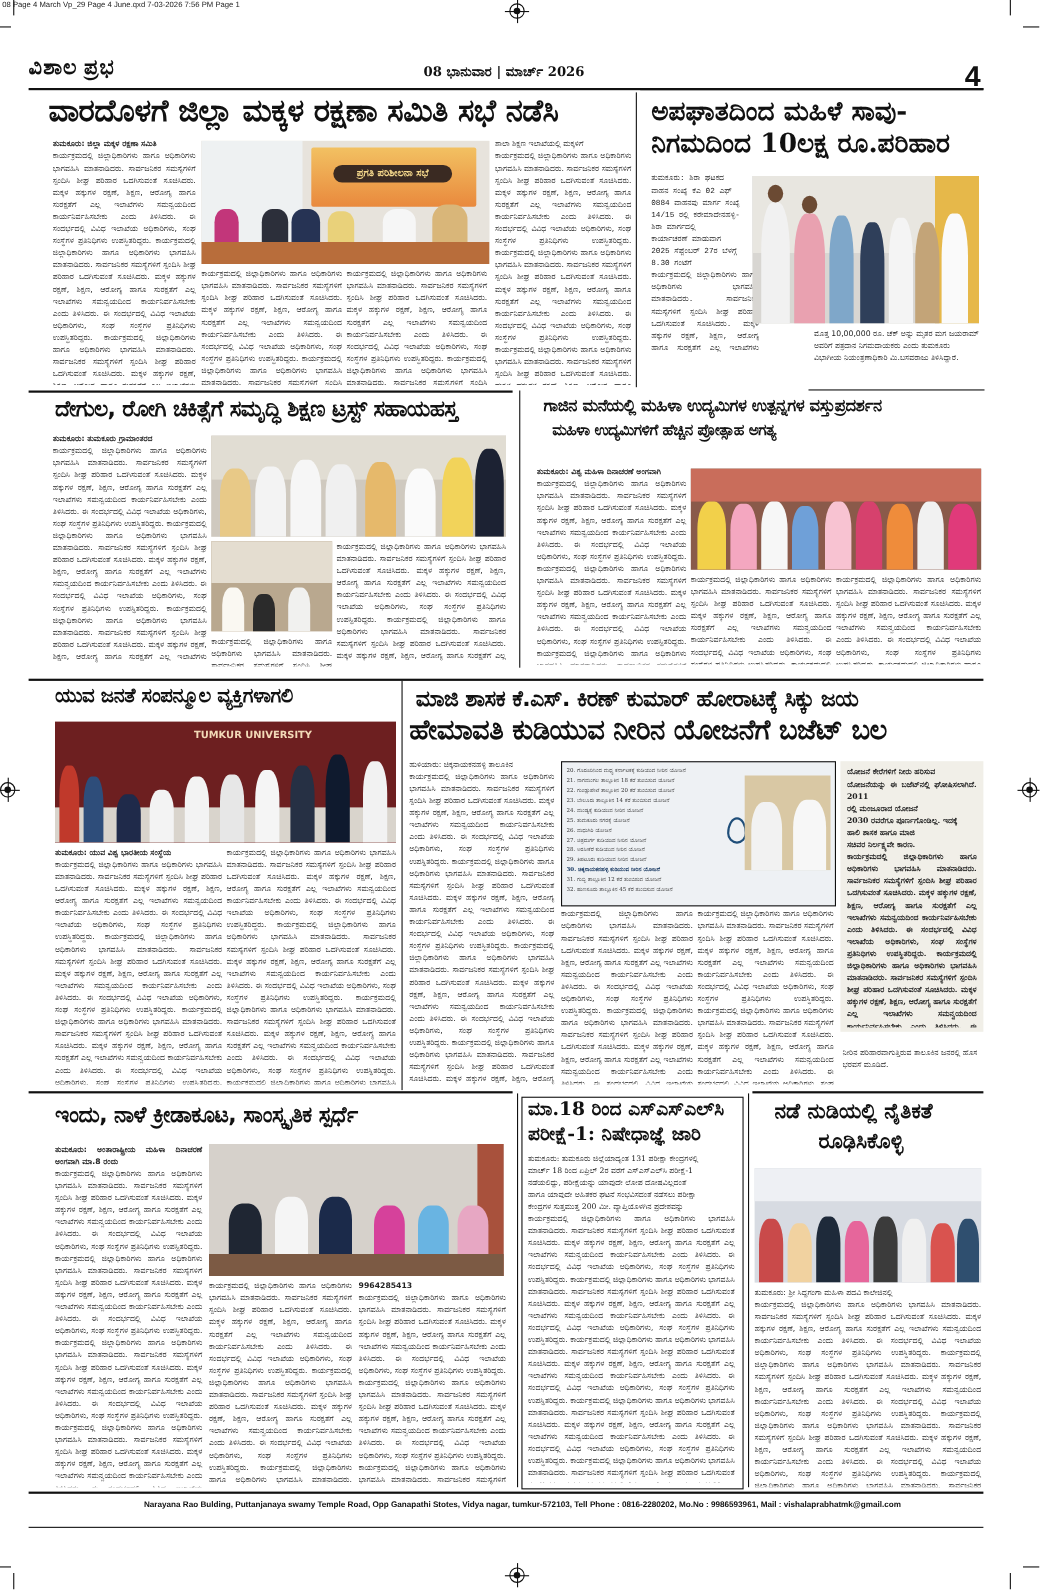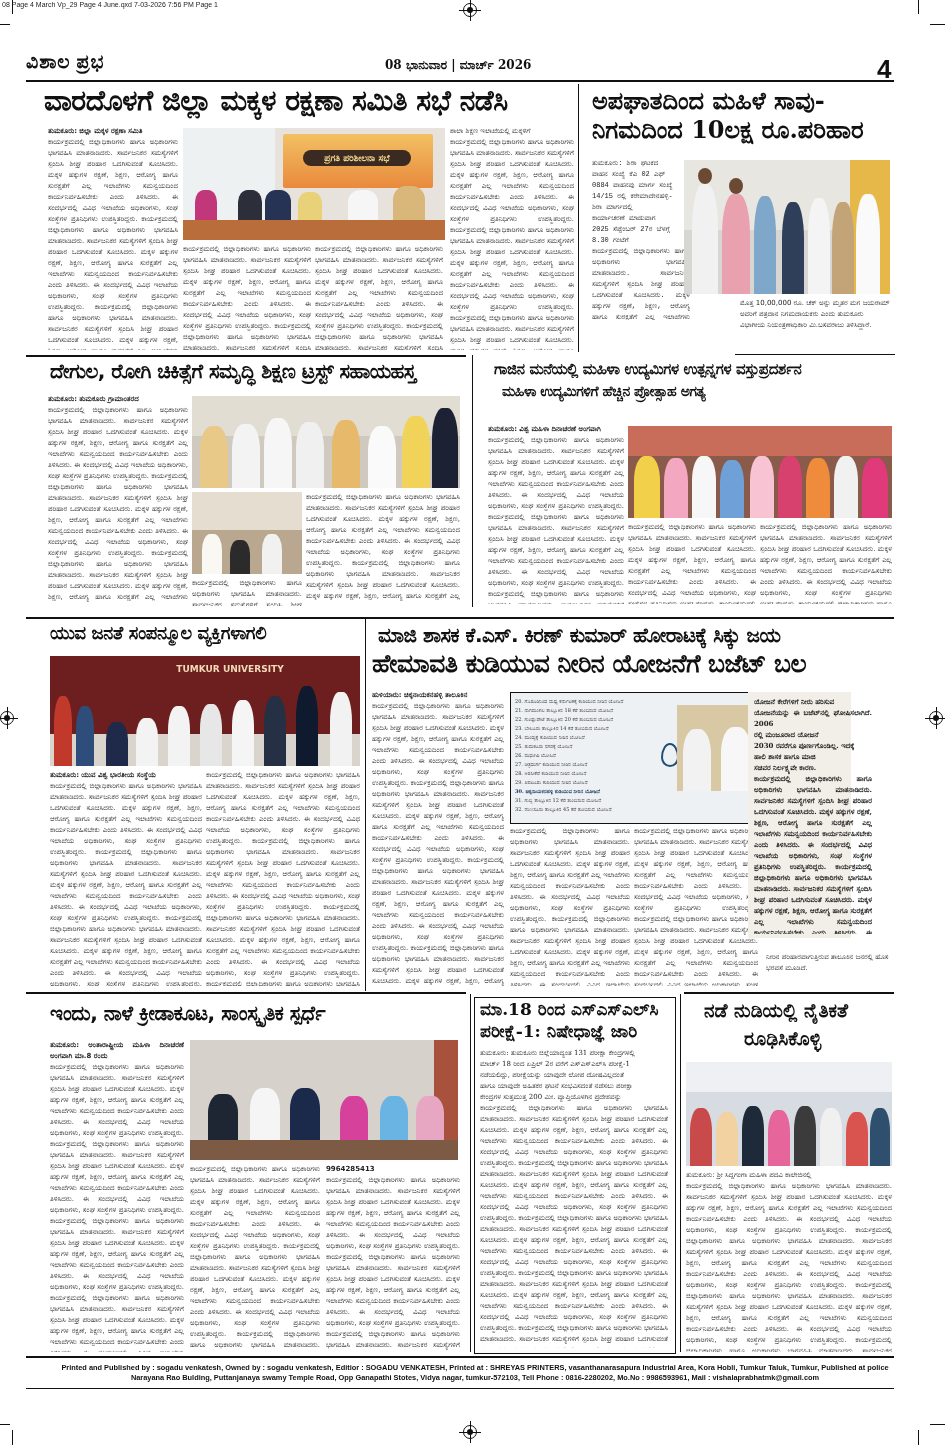--- a/index.html
+++ b/index.html
@@ -195,21 +195,21 @@
   <span class="t" style="font-weight:bold">ತುಮಕೂರು: ಯುವ ವಿಶ್ವ ಭಾರತೀಯ ಸಂಸ್ಥೆಯ</span>
   <span class="t filler">ಕಾರ್ಯಕ್ರಮದಲ್ಲಿ ಜಿಲ್ಲಾಧಿಕಾರಿಗಳು ಹಾಗೂ ಅಧಿಕಾರಿಗಳು ಭಾಗವಹಿಸಿ ಮಾತನಾಡಿದರು. ಸಾರ್ವಜನಿಕರ ಸಮಸ್ಯೆಗಳಿಗೆ ಸ್ಪಂದಿಸಿ ಶೀಘ್ರ ಪರಿಹಾರ ಒದಗಿಸುವಂತೆ ಸೂಚಿಸಿದರು. ಮಕ್ಕಳ ಹಕ್ಕುಗಳ ರಕ್ಷಣೆ, ಶಿಕ್ಷಣ, ಆರೋಗ್ಯ ಹಾಗೂ ಸುರಕ್ಷತೆಗೆ ಎಲ್ಲ ಇಲಾಖೆಗಳು ಸಮನ್ವಯದಿಂದ ಕಾರ್ಯನಿರ್ವಹಿಸಬೇಕು ಎಂದು ತಿಳಿಸಿದರು. ಈ ಸಂದರ್ಭದಲ್ಲಿ ವಿವಿಧ ಇಲಾಖೆಯ ಅಧಿಕಾರಿಗಳು, ಸಂಘ ಸಂಸ್ಥೆಗಳ ಪ್ರತಿನಿಧಿಗಳು ಉಪಸ್ಥಿತರಿದ್ದರು. ಕಾರ್ಯಕ್ರಮದಲ್ಲಿ ಜಿಲ್ಲಾಧಿಕಾರಿಗಳು ಹಾಗೂ ಅಧಿಕಾರಿಗಳು ಭಾಗವಹಿಸಿ ಮಾತನಾಡಿದರು. ಸಾರ್ವಜನಿಕರ ಸಮಸ್ಯೆಗಳಿಗೆ ಸ್ಪಂದಿಸಿ ಶೀಘ್ರ ಪರಿಹಾರ ಒದಗಿಸುವಂತೆ ಸೂಚಿಸಿದರು. ಮಕ್ಕಳ ಹಕ್ಕುಗಳ ರಕ್ಷಣೆ, ಶಿಕ್ಷಣ, ಆರೋಗ್ಯ ಹಾಗೂ ಸುರಕ್ಷತೆಗೆ ಎಲ್ಲ ಇಲಾಖೆಗಳು ಸಮನ್ವಯದಿಂದ ಕಾರ್ಯನಿರ್ವಹಿಸಬೇಕು ಎಂದು ತಿಳಿಸಿದರು. ಈ ಸಂದರ್ಭದಲ್ಲಿ ವಿವಿಧ ಇಲಾಖೆಯ ಅಧಿಕಾರಿಗಳು, ಸಂಘ ಸಂಸ್ಥೆಗಳ ಪ್ರತಿನಿಧಿಗಳು ಉಪಸ್ಥಿತರಿದ್ದರು. ಕಾರ್ಯಕ್ರಮದಲ್ಲಿ ಜಿಲ್ಲಾಧಿಕಾರಿಗಳು ಹಾಗೂ ಅಧಿಕಾರಿಗಳು ಭಾಗವಹಿಸಿ ಮಾತನಾಡಿದರು. ಸಾರ್ವಜನಿಕರ ಸಮಸ್ಯೆಗಳಿಗೆ ಸ್ಪಂದಿಸಿ ಶೀಘ್ರ ಪರಿಹಾರ ಒದಗಿಸುವಂತೆ ಸೂಚಿಸಿದರು. ಮಕ್ಕಳ ಹಕ್ಕುಗಳ ರಕ್ಷಣೆ, ಶಿಕ್ಷಣ, ಆರೋಗ್ಯ ಹಾಗೂ ಸುರಕ್ಷತೆಗೆ ಎಲ್ಲ ಇಲಾಖೆಗಳು ಸಮನ್ವಯದಿಂದ ಕಾರ್ಯನಿರ್ವಹಿಸಬೇಕು ಎಂದು ತಿಳಿಸಿದರು. ಈ ಸಂದರ್ಭದಲ್ಲಿ ವಿವಿಧ ಇಲಾಖೆಯ ಅಧಿಕಾರಿಗಳು, ಸಂಘ ಸಂಸ್ಥೆಗಳ ಪ್ರತಿನಿಧಿಗಳು ಉಪಸ್ಥಿತರಿದ್ದರು. ಕಾರ್ಯಕ್ರಮದಲ್ಲಿ ಜಿಲ್ಲಾಧಿಕಾರಿಗಳು ಹಾಗೂ ಅಧಿಕಾರಿಗಳು ಭಾಗವಹಿಸಿ ಮಾತನಾಡಿದರು. ಸಾರ್ವಜನಿಕರ ಸಮಸ್ಯೆಗಳಿಗೆ ಸ್ಪಂದಿಸಿ ಶೀಘ್ರ ಪರಿಹಾರ ಒದಗಿಸುವಂತೆ ಸೂಚಿಸಿದರು. ಮಕ್ಕಳ ಹಕ್ಕುಗಳ ರಕ್ಷಣೆ, ಶಿಕ್ಷಣ, ಆರೋಗ್ಯ ಹಾಗೂ ಸುರಕ್ಷತೆಗೆ ಎಲ್ಲ ಇಲಾಖೆಗಳು ಸಮನ್ವಯದಿಂದ ಕಾರ್ಯನಿರ್ವಹಿಸಬೇಕು ಎಂದು ತಿಳಿಸಿದರು. ಈ ಸಂದರ್ಭದಲ್ಲಿ ವಿವಿಧ ಇಲಾಖೆಯ ಅಧಿಕಾರಿಗಳು, ಸಂಘ ಸಂಸ್ಥೆಗಳ ಪ್ರತಿನಿಧಿಗಳು ಉಪಸ್ಥಿತರಿದ್ದರು. ಕಾರ್ಯಕ್ರಮದಲ್ಲಿ ಜಿಲ್ಲಾಧಿಕಾರಿಗಳು ಹಾಗೂ ಅಧಿಕಾರಿಗಳು ಭಾಗವಹಿಸಿ ಮಾತನಾಡಿದರು. ಸಾರ್ವಜನಿಕರ ಸಮಸ್ಯೆಗಳಿಗೆ ಸ್ಪಂದಿಸಿ ಶೀಘ್ರ ಪರಿಹಾರ ಒದಗಿಸುವಂತೆ ಸೂಚಿಸಿದರು. ಮಕ್ಕಳ ಹಕ್ಕುಗಳ ರಕ್ಷಣೆ, ಶಿಕ್ಷಣ, ಆರೋಗ್ಯ ಹಾಗೂ ಸುರಕ್ಷತೆಗೆ ಎಲ್ಲ ಇಲಾಖೆಗಳು ಸಮನ್ವಯದಿಂದ ಕಾರ್ಯನಿರ್ವಹಿಸಬೇಕು ಎಂದು ತಿಳಿಸಿದರು. ಈ ಸಂದರ್ಭದಲ್ಲಿ ವಿವಿಧ ಇಲಾಖೆಯ ಅಧಿಕಾರಿಗಳು, ಸಂಘ ಸಂಸ್ಥೆಗಳ ಪ್ರತಿನಿಧಿಗಳು ಉಪಸ್ಥಿತರಿದ್ದರು. ಕಾರ್ಯಕ್ರಮದಲ್ಲಿ ಜಿಲ್ಲಾಧಿಕಾರಿಗಳು ಹಾಗೂ ಅಧಿಕಾರಿಗಳು ಭಾಗವಹಿಸಿ ಮಾತನಾಡಿದರು. ಸಾರ್ವಜನಿಕರ ಸಮಸ್ಯೆಗಳಿಗೆ ಸ್ಪಂದಿಸಿ ಶೀಘ್ರ ಪರಿಹಾರ ಒದಗಿಸುವಂತೆ ಸೂಚಿಸಿದರು. ಮಕ್ಕಳ ಹಕ್ಕುಗಳ ರಕ್ಷಣೆ, ಶಿಕ್ಷಣ, ಆರೋಗ್ಯ ಹಾಗೂ ಸುರಕ್ಷತೆಗೆ ಎಲ್ಲ ಇಲಾಖೆಗಳು ಸಮನ್ವಯದಿಂದ ಕಾರ್ಯನಿರ್ವಹಿಸಬೇಕು ಎಂದು ತಿಳಿಸಿದರು. ಈ ಸಂದರ್ಭದಲ್ಲಿ ವಿವಿಧ ಇಲಾಖೆಯ ಅಧಿಕಾರಿಗಳು, ಸಂಘ ಸಂಸ್ಥೆಗಳ ಪ್ರತಿನಿಧಿಗಳು ಉಪಸ್ಥಿತರಿದ್ದರು. </span>
 </div>
 <div class="abs col" style="left:206px;top:770px;width:154px;height:216px">
     <span class="t filler">ಕಾರ್ಯಕ್ರಮದಲ್ಲಿ ಜಿಲ್ಲಾಧಿಕಾರಿಗಳು ಹಾಗೂ ಅಧಿಕಾರಿಗಳು ಭಾಗವಹಿಸಿ ಮಾತನಾಡಿದರು. ಸಾರ್ವಜನಿಕರ ಸಮಸ್ಯೆಗಳಿಗೆ ಸ್ಪಂದಿಸಿ ಶೀಘ್ರ ಪರಿಹಾರ ಒದಗಿಸುವಂತೆ ಸೂಚಿಸಿದರು. ಮಕ್ಕಳ ಹಕ್ಕುಗಳ ರಕ್ಷಣೆ, ಶಿಕ್ಷಣ, ಆರೋಗ್ಯ ಹಾಗೂ ಸುರಕ್ಷತೆಗೆ ಎಲ್ಲ ಇಲಾಖೆಗಳು ಸಮನ್ವಯದಿಂದ ಕಾರ್ಯನಿರ್ವಹಿಸಬೇಕು ಎಂದು ತಿಳಿಸಿದರು. ಈ ಸಂದರ್ಭದಲ್ಲಿ ವಿವಿಧ ಇಲಾಖೆಯ ಅಧಿಕಾರಿಗಳು, ಸಂಘ ಸಂಸ್ಥೆಗಳ ಪ್ರತಿನಿಧಿಗಳು ಉಪಸ್ಥಿತರಿದ್ದರು. ಕಾರ್ಯಕ್ರಮದಲ್ಲಿ ಜಿಲ್ಲಾಧಿಕಾರಿಗಳು ಹಾಗೂ ಅಧಿಕಾರಿಗಳು ಭಾಗವಹಿಸಿ ಮಾತನಾಡಿದರು. ಸಾರ್ವಜನಿಕರ ಸಮಸ್ಯೆಗಳಿಗೆ ಸ್ಪಂದಿಸಿ ಶೀಘ್ರ ಪರಿಹಾರ ಒದಗಿಸುವಂತೆ ಸೂಚಿಸಿದರು. ಮಕ್ಕಳ ಹಕ್ಕುಗಳ ರಕ್ಷಣೆ, ಶಿಕ್ಷಣ, ಆರೋಗ್ಯ ಹಾಗೂ ಸುರಕ್ಷತೆಗೆ ಎಲ್ಲ ಇಲಾಖೆಗಳು ಸಮನ್ವಯದಿಂದ ಕಾರ್ಯನಿರ್ವಹಿಸಬೇಕು ಎಂದು ತಿಳಿಸಿದರು. ಈ ಸಂದರ್ಭದಲ್ಲಿ ವಿವಿಧ ಇಲಾಖೆಯ ಅಧಿಕಾರಿಗಳು, ಸಂಘ ಸಂಸ್ಥೆಗಳ ಪ್ರತಿನಿಧಿಗಳು ಉಪಸ್ಥಿತರಿದ್ದರು. ಕಾರ್ಯಕ್ರಮದಲ್ಲಿ ಜಿಲ್ಲಾಧಿಕಾರಿಗಳು ಹಾಗೂ ಅಧಿಕಾರಿಗಳು ಭಾಗವಹಿಸಿ ಮಾತನಾಡಿದರು. ಸಾರ್ವಜನಿಕರ ಸಮಸ್ಯೆಗಳಿಗೆ ಸ್ಪಂದಿಸಿ ಶೀಘ್ರ ಪರಿಹಾರ ಒದಗಿಸುವಂತೆ ಸೂಚಿಸಿದರು. ಮಕ್ಕಳ ಹಕ್ಕುಗಳ ರಕ್ಷಣೆ, ಶಿಕ್ಷಣ, ಆರೋಗ್ಯ ಹಾಗೂ ಸುರಕ್ಷತೆಗೆ ಎಲ್ಲ ಇಲಾಖೆಗಳು ಸಮನ್ವಯದಿಂದ ಕಾರ್ಯನಿರ್ವಹಿಸಬೇಕು ಎಂದು ತಿಳಿಸಿದರು. ಈ ಸಂದರ್ಭದಲ್ಲಿ ವಿವಿಧ ಇಲಾಖೆಯ ಅಧಿಕಾರಿಗಳು, ಸಂಘ ಸಂಸ್ಥೆಗಳ ಪ್ರತಿನಿಧಿಗಳು ಉಪಸ್ಥಿತರಿದ್ದರು. ಕಾರ್ಯಕ್ರಮದಲ್ಲಿ ಜಿಲ್ಲಾಧಿಕಾರಿಗಳು ಹಾಗೂ ಅಧಿಕಾರಿಗಳು ಭಾಗವಹಿಸಿ ಮಾತನಾಡಿದರು. ಸಾರ್ವಜನಿಕರ ಸಮಸ್ಯೆಗಳಿಗೆ ಸ್ಪಂದಿಸಿ ಶೀಘ್ರ ಪರಿಹಾರ ಒದಗಿಸುವಂತೆ ಸೂಚಿಸಿದರು. ಮಕ್ಕಳ ಹಕ್ಕುಗಳ ರಕ್ಷಣೆ, ಶಿಕ್ಷಣ, ಆರೋಗ್ಯ ಹಾಗೂ ಸುರಕ್ಷತೆಗೆ ಎಲ್ಲ ಇಲಾಖೆಗಳು ಸಮನ್ವಯದಿಂದ ಕಾರ್ಯನಿರ್ವಹಿಸಬೇಕು ಎಂದು ತಿಳಿಸಿದರು. ಈ ಸಂದರ್ಭದಲ್ಲಿ ವಿವಿಧ ಇಲಾಖೆಯ ಅಧಿಕಾರಿಗಳು, ಸಂಘ ಸಂಸ್ಥೆಗಳ ಪ್ರತಿನಿಧಿಗಳು ಉಪಸ್ಥಿತರಿದ್ದರು. ಕಾರ್ಯಕ್ರಮದಲ್ಲಿ ಜಿಲ್ಲಾಧಿಕಾರಿಗಳು ಹಾಗೂ ಅಧಿಕಾರಿಗಳು ಭಾಗವಹಿಸಿ ಮಾತನಾಡಿದರು. ಸಾರ್ವಜನಿಕರ ಸಮಸ್ಯೆಗಳಿಗೆ ಸ್ಪಂದಿಸಿ ಶೀಘ್ರ ಪರಿಹಾರ ಒದಗಿಸುವಂತೆ ಸೂಚಿಸಿದರು. ಮಕ್ಕಳ ಹಕ್ಕುಗಳ ರಕ್ಷಣೆ, ಶಿಕ್ಷಣ, ಆರೋಗ್ಯ ಹಾಗೂ ಸುರಕ್ಷತೆಗೆ ಎಲ್ಲ ಇಲಾಖೆಗಳು ಸಮನ್ವಯದಿಂದ ಕಾರ್ಯನಿರ್ವಹಿಸಬೇಕು ಎಂದು ತಿಳಿಸಿದರು. ಈ ಸಂದರ್ಭದಲ್ಲಿ ವಿವಿಧ ಇಲಾಖೆಯ ಅಧಿಕಾರಿಗಳು, ಸಂಘ ಸಂಸ್ಥೆಗಳ ಪ್ರತಿನಿಧಿಗಳು ಉಪಸ್ಥಿತರಿದ್ದರು. ಕಾರ್ಯಕ್ರಮದಲ್ಲಿ ಜಿಲ್ಲಾಧಿಕಾರಿಗಳು ಹಾಗೂ ಅಧಿಕಾರಿಗಳು ಭಾಗವಹಿಸಿ ಮಾತನಾಡಿದರು. ಸಾರ್ವಜನಿಕರ ಸಮಸ್ಯೆಗಳಿಗೆ ಸ್ಪಂದಿಸಿ ಶೀಘ್ರ ಪರಿಹಾರ ಒದಗಿಸುವಂತೆ ಸೂಚಿಸಿದರು. ಮಕ್ಕಳ ಹಕ್ಕುಗಳ ರಕ್ಷಣೆ, ಶಿಕ್ಷಣ, ಆರೋಗ್ಯ ಹಾಗೂ ಸುರಕ್ಷತೆಗೆ ಎಲ್ಲ ಇಲಾಖೆಗಳು ಸಮನ್ವಯದಿಂದ ಕಾರ್ಯನಿರ್ವಹಿಸಬೇಕು ಎಂದು ತಿಳಿಸಿದರು. ಈ ಸಂದರ್ಭದಲ್ಲಿ ವಿವಿಧ ಇಲಾಖೆಯ ಅಧಿಕಾರಿಗಳು, ಸಂಘ ಸಂಸ್ಥೆಗಳ ಪ್ರತಿನಿಧಿಗಳು ಉಪಸ್ಥಿತರಿದ್ದರು. </span>
   </div>
 
 <div class="abs headline" style="left:378px;top:624px;font-size:20px;letter-spacing:-0.5px">ಮಾಜಿ ಶಾಸಕ ಕೆ.ಎಸ್. ಕಿರಣ್ ಕುಮಾರ್ ಹೋರಾಟಕ್ಕೆ ಸಿಕ್ಕು ಜಯ</div>
 <div class="abs headline" style="left:372px;top:650px;font-size:25px;letter-spacing:-0.5px">ಹೇಮಾವತಿ ಕುಡಿಯುವ ನೀರಿನ ಯೋಜನೆಗೆ ಬಜೆಟ್ ಬಲ</div>
 <div class="abs col" style="left:372px;top:690px;width:132px;height:296px">
-  <span class="t" style="font-weight:bold">ಹುಳಿಯಾರು: ಚಿಕ್ಕನಾಯಕನಹಳ್ಳಿ ತಾಲೂಕಿನ</span>
+  <span class="t" style="font-weight:normal">ಹುಳಿಯಾರು: ಚಿಕ್ಕನಾಯಕನಹಳ್ಳಿ ತಾಲೂಕಿನ</span>
   <span class="t filler">ಕಾರ್ಯಕ್ರಮದಲ್ಲಿ ಜಿಲ್ಲಾಧಿಕಾರಿಗಳು ಹಾಗೂ ಅಧಿಕಾರಿಗಳು ಭಾಗವಹಿಸಿ ಮಾತನಾಡಿದರು. ಸಾರ್ವಜನಿಕರ ಸಮಸ್ಯೆಗಳಿಗೆ ಸ್ಪಂದಿಸಿ ಶೀಘ್ರ ಪರಿಹಾರ ಒದಗಿಸುವಂತೆ ಸೂಚಿಸಿದರು. ಮಕ್ಕಳ ಹಕ್ಕುಗಳ ರಕ್ಷಣೆ, ಶಿಕ್ಷಣ, ಆರೋಗ್ಯ ಹಾಗೂ ಸುರಕ್ಷತೆಗೆ ಎಲ್ಲ ಇಲಾಖೆಗಳು ಸಮನ್ವಯದಿಂದ ಕಾರ್ಯನಿರ್ವಹಿಸಬೇಕು ಎಂದು ತಿಳಿಸಿದರು. ಈ ಸಂದರ್ಭದಲ್ಲಿ ವಿವಿಧ ಇಲಾಖೆಯ ಅಧಿಕಾರಿಗಳು, ಸಂಘ ಸಂಸ್ಥೆಗಳ ಪ್ರತಿನಿಧಿಗಳು ಉಪಸ್ಥಿತರಿದ್ದರು. ಕಾರ್ಯಕ್ರಮದಲ್ಲಿ ಜಿಲ್ಲಾಧಿಕಾರಿಗಳು ಹಾಗೂ ಅಧಿಕಾರಿಗಳು ಭಾಗವಹಿಸಿ ಮಾತನಾಡಿದರು. ಸಾರ್ವಜನಿಕರ ಸಮಸ್ಯೆಗಳಿಗೆ ಸ್ಪಂದಿಸಿ ಶೀಘ್ರ ಪರಿಹಾರ ಒದಗಿಸುವಂತೆ ಸೂಚಿಸಿದರು. ಮಕ್ಕಳ ಹಕ್ಕುಗಳ ರಕ್ಷಣೆ, ಶಿಕ್ಷಣ, ಆರೋಗ್ಯ ಹಾಗೂ ಸುರಕ್ಷತೆಗೆ ಎಲ್ಲ ಇಲಾಖೆಗಳು ಸಮನ್ವಯದಿಂದ ಕಾರ್ಯನಿರ್ವಹಿಸಬೇಕು ಎಂದು ತಿಳಿಸಿದರು. ಈ ಸಂದರ್ಭದಲ್ಲಿ ವಿವಿಧ ಇಲಾಖೆಯ ಅಧಿಕಾರಿಗಳು, ಸಂಘ ಸಂಸ್ಥೆಗಳ ಪ್ರತಿನಿಧಿಗಳು ಉಪಸ್ಥಿತರಿದ್ದರು. ಕಾರ್ಯಕ್ರಮದಲ್ಲಿ ಜಿಲ್ಲಾಧಿಕಾರಿಗಳು ಹಾಗೂ ಅಧಿಕಾರಿಗಳು ಭಾಗವಹಿಸಿ ಮಾತನಾಡಿದರು. ಸಾರ್ವಜನಿಕರ ಸಮಸ್ಯೆಗಳಿಗೆ ಸ್ಪಂದಿಸಿ ಶೀಘ್ರ ಪರಿಹಾರ ಒದಗಿಸುವಂತೆ ಸೂಚಿಸಿದರು. ಮಕ್ಕಳ ಹಕ್ಕುಗಳ ರಕ್ಷಣೆ, ಶಿಕ್ಷಣ, ಆರೋಗ್ಯ ಹಾಗೂ ಸುರಕ್ಷತೆಗೆ ಎಲ್ಲ ಇಲಾಖೆಗಳು ಸಮನ್ವಯದಿಂದ ಕಾರ್ಯನಿರ್ವಹಿಸಬೇಕು ಎಂದು ತಿಳಿಸಿದರು. ಈ ಸಂದರ್ಭದಲ್ಲಿ ವಿವಿಧ ಇಲಾಖೆಯ ಅಧಿಕಾರಿಗಳು, ಸಂಘ ಸಂಸ್ಥೆಗಳ ಪ್ರತಿನಿಧಿಗಳು ಉಪಸ್ಥಿತರಿದ್ದರು. ಕಾರ್ಯಕ್ರಮದಲ್ಲಿ ಜಿಲ್ಲಾಧಿಕಾರಿಗಳು ಹಾಗೂ ಅಧಿಕಾರಿಗಳು ಭಾಗವಹಿಸಿ ಮಾತನಾಡಿದರು. ಸಾರ್ವಜನಿಕರ ಸಮಸ್ಯೆಗಳಿಗೆ ಸ್ಪಂದಿಸಿ ಶೀಘ್ರ ಪರಿಹಾರ ಒದಗಿಸುವಂತೆ ಸೂಚಿಸಿದರು. ಮಕ್ಕಳ ಹಕ್ಕುಗಳ ರಕ್ಷಣೆ, ಶಿಕ್ಷಣ, ಆರೋಗ್ಯ ಹಾಗೂ ಸುರಕ್ಷತೆಗೆ ಎಲ್ಲ ಇಲಾಖೆಗಳು ಸಮನ್ವಯದಿಂದ ಕಾರ್ಯನಿರ್ವಹಿಸಬೇಕು ಎಂದು ತಿಳಿಸಿದರು. ಈ ಸಂದರ್ಭದಲ್ಲಿ ವಿವಿಧ ಇಲಾಖೆಯ ಅಧಿಕಾರಿಗಳು, ಸಂಘ ಸಂಸ್ಥೆಗಳ ಪ್ರತಿನಿಧಿಗಳು ಉಪಸ್ಥಿತರಿದ್ದರು. ಕಾರ್ಯಕ್ರಮದಲ್ಲಿ ಜಿಲ್ಲಾಧಿಕಾರಿಗಳು ಹಾಗೂ ಅಧಿಕಾರಿಗಳು ಭಾಗವಹಿಸಿ ಮಾತನಾಡಿದರು. ಸಾರ್ವಜನಿಕರ ಸಮಸ್ಯೆಗಳಿಗೆ ಸ್ಪಂದಿಸಿ ಶೀಘ್ರ ಪರಿಹಾರ ಒದಗಿಸುವಂತೆ ಸೂಚಿಸಿದರು. ಮಕ್ಕಳ ಹಕ್ಕುಗಳ ರಕ್ಷಣೆ, ಶಿಕ್ಷಣ, ಆರೋಗ್ಯ ಹಾಗೂ ಸುರಕ್ಷತೆಗೆ ಎಲ್ಲ ಇಲಾಖೆಗಳು ಸಮನ್ವಯದಿಂದ ಕಾರ್ಯನಿರ್ವಹಿಸಬೇಕು ಎಂದು ತಿಳಿಸಿದರು. ಈ ಸಂದರ್ಭದಲ್ಲಿ ವಿವಿಧ ಇಲಾಖೆಯ ಅಧಿಕಾರಿಗಳು, ಸಂಘ ಸಂಸ್ಥೆಗಳ ಪ್ರತಿನಿಧಿಗಳು ಉಪಸ್ಥಿತರಿದ್ದರು. ಕಾರ್ಯಕ್ರಮದಲ್ಲಿ ಜಿಲ್ಲಾಧಿಕಾರಿಗಳು ಹಾಗೂ ಅಧಿಕಾರಿಗಳು ಭಾಗವಹಿಸಿ ಮಾತನಾಡಿದರು. ಸಾರ್ವಜನಿಕರ ಸಮಸ್ಯೆಗಳಿಗೆ ಸ್ಪಂದಿಸಿ ಶೀಘ್ರ ಪರಿಹಾರ ಒದಗಿಸುವಂತೆ ಸೂಚಿಸಿದರು. ಮಕ್ಕಳ ಹಕ್ಕುಗಳ ರಕ್ಷಣೆ, ಶಿಕ್ಷಣ, ಆರೋಗ್ಯ ಹಾಗೂ ಸುರಕ್ಷತೆಗೆ ಎಲ್ಲ ಇಲಾಖೆಗಳು ಸಮನ್ವಯದಿಂದ ಕಾರ್ಯನಿರ್ವಹಿಸಬೇಕು ಎಂದು ತಿಳಿಸಿದರು. ಈ ಸಂದರ್ಭದಲ್ಲಿ ವಿವಿಧ ಇಲಾಖೆಯ ಅಧಿಕಾರಿಗಳು, ಸಂಘ ಸಂಸ್ಥೆಗಳ ಪ್ರತಿನಿಧಿಗಳು ಉಪಸ್ಥಿತರಿದ್ದರು. </span>
 </div>
 <div class="abs box photo" style="left:510px;top:692px;width:248px;height:130px;background:#eef1f4">
   <div id="budget-list" style="position:absolute;left:4px;top:4px;width:150px;font-family:'DejaVu Serif',serif;font-size:5px;line-height:9px;color:#333">
       <div style="white-space: nowrap; overflow: hidden;">20. ಗೊರೂರಿನಿಂದ ಮಧ್ಯ ಕರ್ನಾಟಕಕ್ಕೆ ಕುಡಿಯುವ ನೀರಿನ ಯೋಜನೆ</div>
       <div style="white-space: nowrap; overflow: hidden;">21. ನಾಗಮಂಗಲ ತಾಲ್ಲೂಕಿನ 18 ಕೆರೆ ತುಂಬಿಸುವ ಯೋಜನೆ</div>
       <div style="white-space: nowrap; overflow: hidden;">22. ಗುಂಡ್ಲುಪೇಟೆ ತಾಲ್ಲೂಕಿನ 20 ಕೆರೆ ತುಂಬಿಸುವ ಯೋಜನೆ</div>
       <div style="white-space: nowrap; overflow: hidden;">23. ಬೇಲೂರು ತಾಲ್ಲೂಕಿನ 14 ಕೆರೆ ತುಂಬಿಸುವ ಯೋಜನೆ</div>
       <div style="white-space: nowrap; overflow: hidden;">24. ಮಂಡ್ಯಕ್ಕೆ ಕುಡಿಯುವ ನೀರಿನ ಯೋಜನೆ</div>
       <div style="white-space: nowrap; overflow: hidden;">25. ತುಮಕೂರು ನಗರಕ್ಕೆ ಯೋಜನೆ</div>
@@ -226,24 +226,24 @@
     <div class="person" style="left:6px;width:28px;height:62px;background:#f2f2f2"></div>
     <div class="person" style="left:44px;width:30px;height:64px;background:#f7f7f7"></div>
   </div>
 </div>
 <div class="abs col" style="left:510px;top:826px;width:120px;height:160px">
     <span class="t filler">ಕಾರ್ಯಕ್ರಮದಲ್ಲಿ ಜಿಲ್ಲಾಧಿಕಾರಿಗಳು ಹಾಗೂ ಅಧಿಕಾರಿಗಳು ಭಾಗವಹಿಸಿ ಮಾತನಾಡಿದರು. ಸಾರ್ವಜನಿಕರ ಸಮಸ್ಯೆಗಳಿಗೆ ಸ್ಪಂದಿಸಿ ಶೀಘ್ರ ಪರಿಹಾರ ಒದಗಿಸುವಂತೆ ಸೂಚಿಸಿದರು. ಮಕ್ಕಳ ಹಕ್ಕುಗಳ ರಕ್ಷಣೆ, ಶಿಕ್ಷಣ, ಆರೋಗ್ಯ ಹಾಗೂ ಸುರಕ್ಷತೆಗೆ ಎಲ್ಲ ಇಲಾಖೆಗಳು ಸಮನ್ವಯದಿಂದ ಕಾರ್ಯನಿರ್ವಹಿಸಬೇಕು ಎಂದು ತಿಳಿಸಿದರು. ಈ ಸಂದರ್ಭದಲ್ಲಿ ವಿವಿಧ ಇಲಾಖೆಯ ಅಧಿಕಾರಿಗಳು, ಸಂಘ ಸಂಸ್ಥೆಗಳ ಪ್ರತಿನಿಧಿಗಳು ಉಪಸ್ಥಿತರಿದ್ದರು. ಕಾರ್ಯಕ್ರಮದಲ್ಲಿ ಜಿಲ್ಲಾಧಿಕಾರಿಗಳು ಹಾಗೂ ಅಧಿಕಾರಿಗಳು ಭಾಗವಹಿಸಿ ಮಾತನಾಡಿದರು. ಸಾರ್ವಜನಿಕರ ಸಮಸ್ಯೆಗಳಿಗೆ ಸ್ಪಂದಿಸಿ ಶೀಘ್ರ ಪರಿಹಾರ ಒದಗಿಸುವಂತೆ ಸೂಚಿಸಿದರು. ಮಕ್ಕಳ ಹಕ್ಕುಗಳ ರಕ್ಷಣೆ, ಶಿಕ್ಷಣ, ಆರೋಗ್ಯ ಹಾಗೂ ಸುರಕ್ಷತೆಗೆ ಎಲ್ಲ ಇಲಾಖೆಗಳು ಸಮನ್ವಯದಿಂದ ಕಾರ್ಯನಿರ್ವಹಿಸಬೇಕು ಎಂದು ತಿಳಿಸಿದರು. ಈ ಸಂದರ್ಭದಲ್ಲಿ ವಿವಿಧ ಇಲಾಖೆಯ ಅಧಿಕಾರಿಗಳು, ಸಂಘ ಸಂಸ್ಥೆಗಳ ಪ್ರತಿನಿಧಿಗಳು ಉಪಸ್ಥಿತರಿದ್ದರು. ಕಾರ್ಯಕ್ರಮದಲ್ಲಿ ಜಿಲ್ಲಾಧಿಕಾರಿಗಳು ಹಾಗೂ ಅಧಿಕಾರಿಗಳು ಭಾಗವಹಿಸಿ ಮಾತನಾಡಿದರು. ಸಾರ್ವಜನಿಕರ ಸಮಸ್ಯೆಗಳಿಗೆ ಸ್ಪಂದಿಸಿ ಶೀಘ್ರ ಪರಿಹಾರ ಒದಗಿಸುವಂತೆ ಸೂಚಿಸಿದರು. ಮಕ್ಕಳ ಹಕ್ಕುಗಳ ರಕ್ಷಣೆ, ಶಿಕ್ಷಣ, ಆರೋಗ್ಯ ಹಾಗೂ ಸುರಕ್ಷತೆಗೆ ಎಲ್ಲ ಇಲಾಖೆಗಳು ಸಮನ್ವಯದಿಂದ ಕಾರ್ಯನಿರ್ವಹಿಸಬೇಕು ಎಂದು ತಿಳಿಸಿದರು. ಈ ಸಂದರ್ಭದಲ್ಲಿ ವಿವಿಧ ಇಲಾಖೆಯ ಅಧಿಕಾರಿಗಳು, ಸಂಘ ಸಂಸ್ಥೆಗಳ ಪ್ರತಿನಿಧಿಗಳು ಉಪಸ್ಥಿತರಿದ್ದರು. ಕಾರ್ಯಕ್ರಮದಲ್ಲಿ ಜಿಲ್ಲಾಧಿಕಾರಿಗಳು ಹಾಗೂ ಅಧಿಕಾರಿಗಳು ಭಾಗವಹಿಸಿ ಮಾತನಾಡಿದರು. ಸಾರ್ವಜನಿಕರ ಸಮಸ್ಯೆಗಳಿಗೆ ಸ್ಪಂದಿಸಿ ಶೀಘ್ರ ಪರಿಹಾರ ಒದಗಿಸುವಂತೆ ಸೂಚಿಸಿದರು. ಮಕ್ಕಳ ಹಕ್ಕುಗಳ ರಕ್ಷಣೆ, ಶಿಕ್ಷಣ, ಆರೋಗ್ಯ ಹಾಗೂ ಸುರಕ್ಷತೆಗೆ ಎಲ್ಲ ಇಲಾಖೆಗಳು ಸಮನ್ವಯದಿಂದ ಕಾರ್ಯನಿರ್ವಹಿಸಬೇಕು ಎಂದು ತಿಳಿಸಿದರು. ಈ ಸಂದರ್ಭದಲ್ಲಿ ವಿವಿಧ ಇಲಾಖೆಯ ಅಧಿಕಾರಿಗಳು, ಸಂಘ ಸಂಸ್ಥೆಗಳ ಪ್ರತಿನಿಧಿಗಳು ಉಪಸ್ಥಿತರಿದ್ದರು. ಕಾರ್ಯಕ್ರಮದಲ್ಲಿ ಜಿಲ್ಲಾಧಿಕಾರಿಗಳು ಹಾಗೂ ಅಧಿಕಾರಿಗಳು ಭಾಗವಹಿಸಿ ಮಾತನಾಡಿದರು. ಸಾರ್ವಜನಿಕರ ಸಮಸ್ಯೆಗಳಿಗೆ ಸ್ಪಂದಿಸಿ ಶೀಘ್ರ ಪರಿಹಾರ ಒದಗಿಸುವಂತೆ ಸೂಚಿಸಿದರು. ಮಕ್ಕಳ ಹಕ್ಕುಗಳ ರಕ್ಷಣೆ, ಶಿಕ್ಷಣ, ಆರೋಗ್ಯ ಹಾಗೂ ಸುರಕ್ಷತೆಗೆ ಎಲ್ಲ ಇಲಾಖೆಗಳು ಸಮನ್ವಯದಿಂದ ಕಾರ್ಯನಿರ್ವಹಿಸಬೇಕು ಎಂದು ತಿಳಿಸಿದರು. ಈ ಸಂದರ್ಭದಲ್ಲಿ ವಿವಿಧ ಇಲಾಖೆಯ ಅಧಿಕಾರಿಗಳು, ಸಂಘ ಸಂಸ್ಥೆಗಳ ಪ್ರತಿನಿಧಿಗಳು ಉಪಸ್ಥಿತರಿದ್ದರು. ಕಾರ್ಯಕ್ರಮದಲ್ಲಿ ಜಿಲ್ಲಾಧಿಕಾರಿಗಳು ಹಾಗೂ ಅಧಿಕಾರಿಗಳು ಭಾಗವಹಿಸಿ ಮಾತನಾಡಿದರು. ಸಾರ್ವಜನಿಕರ ಸಮಸ್ಯೆಗಳಿಗೆ ಸ್ಪಂದಿಸಿ ಶೀಘ್ರ ಪರಿಹಾರ ಒದಗಿಸುವಂತೆ ಸೂಚಿಸಿದರು. ಮಕ್ಕಳ ಹಕ್ಕುಗಳ ರಕ್ಷಣೆ, ಶಿಕ್ಷಣ, ಆರೋಗ್ಯ ಹಾಗೂ ಸುರಕ್ಷತೆಗೆ ಎಲ್ಲ ಇಲಾಖೆಗಳು ಸಮನ್ವಯದಿಂದ ಕಾರ್ಯನಿರ್ವಹಿಸಬೇಕು ಎಂದು ತಿಳಿಸಿದರು. ಈ ಸಂದರ್ಭದಲ್ಲಿ ವಿವಿಧ ಇಲಾಖೆಯ ಅಧಿಕಾರಿಗಳು, ಸಂಘ ಸಂಸ್ಥೆಗಳ ಪ್ರತಿನಿಧಿಗಳು ಉಪಸ್ಥಿತರಿದ್ದರು. </span>
   </div>
 <div class="abs col" style="left:634px;top:826px;width:124px;height:160px">
     <span class="t filler">ಕಾರ್ಯಕ್ರಮದಲ್ಲಿ ಜಿಲ್ಲಾಧಿಕಾರಿಗಳು ಹಾಗೂ ಅಧಿಕಾರಿಗಳು ಭಾಗವಹಿಸಿ ಮಾತನಾಡಿದರು. ಸಾರ್ವಜನಿಕರ ಸಮಸ್ಯೆಗಳಿಗೆ ಸ್ಪಂದಿಸಿ ಶೀಘ್ರ ಪರಿಹಾರ ಒದಗಿಸುವಂತೆ ಸೂಚಿಸಿದರು. ಮಕ್ಕಳ ಹಕ್ಕುಗಳ ರಕ್ಷಣೆ, ಶಿಕ್ಷಣ, ಆರೋಗ್ಯ ಹಾಗೂ ಸುರಕ್ಷತೆಗೆ ಎಲ್ಲ ಇಲಾಖೆಗಳು ಸಮನ್ವಯದಿಂದ ಕಾರ್ಯನಿರ್ವಹಿಸಬೇಕು ಎಂದು ತಿಳಿಸಿದರು. ಈ ಸಂದರ್ಭದಲ್ಲಿ ವಿವಿಧ ಇಲಾಖೆಯ ಅಧಿಕಾರಿಗಳು, ಸಂಘ ಸಂಸ್ಥೆಗಳ ಪ್ರತಿನಿಧಿಗಳು ಉಪಸ್ಥಿತರಿದ್ದರು. ಕಾರ್ಯಕ್ರಮದಲ್ಲಿ ಜಿಲ್ಲಾಧಿಕಾರಿಗಳು ಹಾಗೂ ಅಧಿಕಾರಿಗಳು ಭಾಗವಹಿಸಿ ಮಾತನಾಡಿದರು. ಸಾರ್ವಜನಿಕರ ಸಮಸ್ಯೆಗಳಿಗೆ ಸ್ಪಂದಿಸಿ ಶೀಘ್ರ ಪರಿಹಾರ ಒದಗಿಸುವಂತೆ ಸೂಚಿಸಿದರು. ಮಕ್ಕಳ ಹಕ್ಕುಗಳ ರಕ್ಷಣೆ, ಶಿಕ್ಷಣ, ಆರೋಗ್ಯ ಹಾಗೂ ಸುರಕ್ಷತೆಗೆ ಎಲ್ಲ ಇಲಾಖೆಗಳು ಸಮನ್ವಯದಿಂದ ಕಾರ್ಯನಿರ್ವಹಿಸಬೇಕು ಎಂದು ತಿಳಿಸಿದರು. ಈ ಸಂದರ್ಭದಲ್ಲಿ ವಿವಿಧ ಇಲಾಖೆಯ ಅಧಿಕಾರಿಗಳು, ಸಂಘ ಸಂಸ್ಥೆಗಳ ಪ್ರತಿನಿಧಿಗಳು ಉಪಸ್ಥಿತರಿದ್ದರು. ಕಾರ್ಯಕ್ರಮದಲ್ಲಿ ಜಿಲ್ಲಾಧಿಕಾರಿಗಳು ಹಾಗೂ ಅಧಿಕಾರಿಗಳು ಭಾಗವಹಿಸಿ ಮಾತನಾಡಿದರು. ಸಾರ್ವಜನಿಕರ ಸಮಸ್ಯೆಗಳಿಗೆ ಸ್ಪಂದಿಸಿ ಶೀಘ್ರ ಪರಿಹಾರ ಒದಗಿಸುವಂತೆ ಸೂಚಿಸಿದರು. ಮಕ್ಕಳ ಹಕ್ಕುಗಳ ರಕ್ಷಣೆ, ಶಿಕ್ಷಣ, ಆರೋಗ್ಯ ಹಾಗೂ ಸುರಕ್ಷತೆಗೆ ಎಲ್ಲ ಇಲಾಖೆಗಳು ಸಮನ್ವಯದಿಂದ ಕಾರ್ಯನಿರ್ವಹಿಸಬೇಕು ಎಂದು ತಿಳಿಸಿದರು. ಈ ಸಂದರ್ಭದಲ್ಲಿ ವಿವಿಧ ಇಲಾಖೆಯ ಅಧಿಕಾರಿಗಳು, ಸಂಘ ಸಂಸ್ಥೆಗಳ ಪ್ರತಿನಿಧಿಗಳು ಉಪಸ್ಥಿತರಿದ್ದರು. ಕಾರ್ಯಕ್ರಮದಲ್ಲಿ ಜಿಲ್ಲಾಧಿಕಾರಿಗಳು ಹಾಗೂ ಅಧಿಕಾರಿಗಳು ಭಾಗವಹಿಸಿ ಮಾತನಾಡಿದರು. ಸಾರ್ವಜನಿಕರ ಸಮಸ್ಯೆಗಳಿಗೆ ಸ್ಪಂದಿಸಿ ಶೀಘ್ರ ಪರಿಹಾರ ಒದಗಿಸುವಂತೆ ಸೂಚಿಸಿದರು. ಮಕ್ಕಳ ಹಕ್ಕುಗಳ ರಕ್ಷಣೆ, ಶಿಕ್ಷಣ, ಆರೋಗ್ಯ ಹಾಗೂ ಸುರಕ್ಷತೆಗೆ ಎಲ್ಲ ಇಲಾಖೆಗಳು ಸಮನ್ವಯದಿಂದ ಕಾರ್ಯನಿರ್ವಹಿಸಬೇಕು ಎಂದು ತಿಳಿಸಿದರು. ಈ ಸಂದರ್ಭದಲ್ಲಿ ವಿವಿಧ ಇಲಾಖೆಯ ಅಧಿಕಾರಿಗಳು, ಸಂಘ ಸಂಸ್ಥೆಗಳ ಪ್ರತಿನಿಧಿಗಳು ಉಪಸ್ಥಿತರಿದ್ದರು. ಕಾರ್ಯಕ್ರಮದಲ್ಲಿ ಜಿಲ್ಲಾಧಿಕಾರಿಗಳು ಹಾಗೂ ಅಧಿಕಾರಿಗಳು ಭಾಗವಹಿಸಿ ಮಾತನಾಡಿದರು. ಸಾರ್ವಜನಿಕರ ಸಮಸ್ಯೆಗಳಿಗೆ ಸ್ಪಂದಿಸಿ ಶೀಘ್ರ ಪರಿಹಾರ ಒದಗಿಸುವಂತೆ ಸೂಚಿಸಿದರು. ಮಕ್ಕಳ ಹಕ್ಕುಗಳ ರಕ್ಷಣೆ, ಶಿಕ್ಷಣ, ಆರೋಗ್ಯ ಹಾಗೂ ಸುರಕ್ಷತೆಗೆ ಎಲ್ಲ ಇಲಾಖೆಗಳು ಸಮನ್ವಯದಿಂದ ಕಾರ್ಯನಿರ್ವಹಿಸಬೇಕು ಎಂದು ತಿಳಿಸಿದರು. ಈ ಸಂದರ್ಭದಲ್ಲಿ ವಿವಿಧ ಇಲಾಖೆಯ ಅಧಿಕಾರಿಗಳು, ಸಂಘ ಸಂಸ್ಥೆಗಳ ಪ್ರತಿನಿಧಿಗಳು ಉಪಸ್ಥಿತರಿದ್ದರು. ಕಾರ್ಯಕ್ರಮದಲ್ಲಿ ಜಿಲ್ಲಾಧಿಕಾರಿಗಳು ಹಾಗೂ ಅಧಿಕಾರಿಗಳು ಭಾಗವಹಿಸಿ ಮಾತನಾಡಿದರು. ಸಾರ್ವಜನಿಕರ ಸಮಸ್ಯೆಗಳಿಗೆ ಸ್ಪಂದಿಸಿ ಶೀಘ್ರ ಪರಿಹಾರ ಒದಗಿಸುವಂತೆ ಸೂಚಿಸಿದರು. ಮಕ್ಕಳ ಹಕ್ಕುಗಳ ರಕ್ಷಣೆ, ಶಿಕ್ಷಣ, ಆರೋಗ್ಯ ಹಾಗೂ ಸುರಕ್ಷತೆಗೆ ಎಲ್ಲ ಇಲಾಖೆಗಳು ಸಮನ್ವಯದಿಂದ ಕಾರ್ಯನಿರ್ವಹಿಸಬೇಕು ಎಂದು ತಿಳಿಸಿದರು. ಈ ಸಂದರ್ಭದಲ್ಲಿ ವಿವಿಧ ಇಲಾಖೆಯ ಅಧಿಕಾರಿಗಳು, ಸಂಘ ಸಂಸ್ಥೆಗಳ ಪ್ರತಿನಿಧಿಗಳು ಉಪಸ್ಥಿತರಿದ್ದರು. </span>
   </div>
-<div class="abs shade" style="left:748px;top:692px;width:103px;height:246px">
+<div class="abs shade" style="left:764px;top:692px;width:130px;height:246px">
   <div class="col" style="position:absolute;left:6px;top:4px;width:118px;height:238px;font-family:'DejaVu Serif',serif;font-weight:bold">
     <span class="t">ಯೋಜನೆ ಕೇರೆಗಳಿಗೆ ನೀರು ಹರಿಸುವ</span>
-    <span class="t">ಯೋಜನೆಯನ್ನು ಈ ಬಜೆಟ್‌ನಲ್ಲಿ ಘೋಷಿಸಲಾಗಿದೆ. 2006</span>
+    <span class="t">ಯೋಜನೆಯನ್ನು ಈ ಬಜೆಟ್‌ನಲ್ಲಿ ಘೋಷಿಸಲಾಗಿದೆ. 2011</span>
     <span class="t">ರಲ್ಲಿ ಮಂಜೂರಾದ ಯೋಜನೆ</span>
     <span class="t">2030 ರವರೆಗೂ ಪೂರ್ಣಗೊಂಡಿಲ್ಲ. ಇದಕ್ಕೆ</span>
     <span class="t">ಹಾಲಿ ಶಾಸಕ ಹಾಗೂ ಮಾಜಿ</span>
     <span class="t">ಸಚಿವರ ನಿರ್ಲಕ್ಷ್ಯವೇ ಕಾರಣ.</span>
     <span class="t filler">ಕಾರ್ಯಕ್ರಮದಲ್ಲಿ ಜಿಲ್ಲಾಧಿಕಾರಿಗಳು ಹಾಗೂ ಅಧಿಕಾರಿಗಳು ಭಾಗವಹಿಸಿ ಮಾತನಾಡಿದರು. ಸಾರ್ವಜನಿಕರ ಸಮಸ್ಯೆಗಳಿಗೆ ಸ್ಪಂದಿಸಿ ಶೀಘ್ರ ಪರಿಹಾರ ಒದಗಿಸುವಂತೆ ಸೂಚಿಸಿದರು. ಮಕ್ಕಳ ಹಕ್ಕುಗಳ ರಕ್ಷಣೆ, ಶಿಕ್ಷಣ, ಆರೋಗ್ಯ ಹಾಗೂ ಸುರಕ್ಷತೆಗೆ ಎಲ್ಲ ಇಲಾಖೆಗಳು ಸಮನ್ವಯದಿಂದ ಕಾರ್ಯನಿರ್ವಹಿಸಬೇಕು ಎಂದು ತಿಳಿಸಿದರು. ಈ ಸಂದರ್ಭದಲ್ಲಿ ವಿವಿಧ ಇಲಾಖೆಯ ಅಧಿಕಾರಿಗಳು, ಸಂಘ ಸಂಸ್ಥೆಗಳ ಪ್ರತಿನಿಧಿಗಳು ಉಪಸ್ಥಿತರಿದ್ದರು. ಕಾರ್ಯಕ್ರಮದಲ್ಲಿ ಜಿಲ್ಲಾಧಿಕಾರಿಗಳು ಹಾಗೂ ಅಧಿಕಾರಿಗಳು ಭಾಗವಹಿಸಿ ಮಾತನಾಡಿದರು. ಸಾರ್ವಜನಿಕರ ಸಮಸ್ಯೆಗಳಿಗೆ ಸ್ಪಂದಿಸಿ ಶೀಘ್ರ ಪರಿಹಾರ ಒದಗಿಸುವಂತೆ ಸೂಚಿಸಿದರು. ಮಕ್ಕಳ ಹಕ್ಕುಗಳ ರಕ್ಷಣೆ, ಶಿಕ್ಷಣ, ಆರೋಗ್ಯ ಹಾಗೂ ಸುರಕ್ಷತೆಗೆ ಎಲ್ಲ ಇಲಾಖೆಗಳು ಸಮನ್ವಯದಿಂದ ಕಾರ್ಯನಿರ್ವಹಿಸಬೇಕು ಎಂದು ತಿಳಿಸಿದರು. ಈ ಸಂದರ್ಭದಲ್ಲಿ ವಿವಿಧ ಇಲಾಖೆಯ ಅಧಿಕಾರಿಗಳು, ಸಂಘ ಸಂಸ್ಥೆಗಳ ಪ್ರತಿನಿಧಿಗಳು ಉಪಸ್ಥಿತರಿದ್ದರು. ಕಾರ್ಯಕ್ರಮದಲ್ಲಿ ಜಿಲ್ಲಾಧಿಕಾರಿಗಳು ಹಾಗೂ ಅಧಿಕಾರಿಗಳು ಭಾಗವಹಿಸಿ ಮಾತನಾಡಿದರು. ಸಾರ್ವಜನಿಕರ ಸಮಸ್ಯೆಗಳಿಗೆ ಸ್ಪಂದಿಸಿ ಶೀಘ್ರ ಪರಿಹಾರ ಒದಗಿಸುವಂತೆ ಸೂಚಿಸಿದರು. ಮಕ್ಕಳ ಹಕ್ಕುಗಳ ರಕ್ಷಣೆ, ಶಿಕ್ಷಣ, ಆರೋಗ್ಯ ಹಾಗೂ ಸುರಕ್ಷತೆಗೆ ಎಲ್ಲ ಇಲಾಖೆಗಳು ಸಮನ್ವಯದಿಂದ ಕಾರ್ಯನಿರ್ವಹಿಸಬೇಕು ಎಂದು ತಿಳಿಸಿದರು. ಈ ಸಂದರ್ಭದಲ್ಲಿ ವಿವಿಧ ಇಲಾಖೆಯ ಅಧಿಕಾರಿಗಳು, ಸಂಘ ಸಂಸ್ಥೆಗಳ ಪ್ರತಿನಿಧಿಗಳು ಉಪಸ್ಥಿತರಿದ್ದರು. ಕಾರ್ಯಕ್ರಮದಲ್ಲಿ ಜಿಲ್ಲಾಧಿಕಾರಿಗಳು ಹಾಗೂ ಅಧಿಕಾರಿಗಳು ಭಾಗವಹಿಸಿ ಮಾತನಾಡಿದರು. ಸಾರ್ವಜನಿಕರ ಸಮಸ್ಯೆಗಳಿಗೆ ಸ್ಪಂದಿಸಿ ಶೀಘ್ರ ಪರಿಹಾರ ಒದಗಿಸುವಂತೆ ಸೂಚಿಸಿದರು. ಮಕ್ಕಳ ಹಕ್ಕುಗಳ ರಕ್ಷಣೆ, ಶಿಕ್ಷಣ, ಆರೋಗ್ಯ ಹಾಗೂ ಸುರಕ್ಷತೆಗೆ ಎಲ್ಲ ಇಲಾಖೆಗಳು ಸಮನ್ವಯದಿಂದ ಕಾರ್ಯನಿರ್ವಹಿಸಬೇಕು ಎಂದು ತಿಳಿಸಿದರು. ಈ ಸಂದರ್ಭದಲ್ಲಿ ವಿವಿಧ ಇಲಾಖೆಯ ಅಧಿಕಾರಿಗಳು, ಸಂಘ ಸಂಸ್ಥೆಗಳ ಪ್ರತಿನಿಧಿಗಳು ಉಪಸ್ಥಿತರಿದ್ದರು. ಕಾರ್ಯಕ್ರಮದಲ್ಲಿ ಜಿಲ್ಲಾಧಿಕಾರಿಗಳು ಹಾಗೂ ಅಧಿಕಾರಿಗಳು ಭಾಗವಹಿಸಿ ಮಾತನಾಡಿದರು. ಸಾರ್ವಜನಿಕರ ಸಮಸ್ಯೆಗಳಿಗೆ ಸ್ಪಂದಿಸಿ ಶೀಘ್ರ ಪರಿಹಾರ ಒದಗಿಸುವಂತೆ ಸೂಚಿಸಿದರು. ಮಕ್ಕಳ ಹಕ್ಕುಗಳ ರಕ್ಷಣೆ, ಶಿಕ್ಷಣ, ಆರೋಗ್ಯ ಹಾಗೂ ಸುರಕ್ಷತೆಗೆ ಎಲ್ಲ ಇಲಾಖೆಗಳು ಸಮನ್ವಯದಿಂದ ಕಾರ್ಯನಿರ್ವಹಿಸಬೇಕು ಎಂದು ತಿಳಿಸಿದರು. ಈ ಸಂದರ್ಭದಲ್ಲಿ ವಿವಿಧ ಇಲಾಖೆಯ ಅಧಿಕಾರಿಗಳು, ಸಂಘ ಸಂಸ್ಥೆಗಳ ಪ್ರತಿನಿಧಿಗಳು ಉಪಸ್ಥಿತರಿದ್ದರು. ಕಾರ್ಯಕ್ರಮದಲ್ಲಿ ಜಿಲ್ಲಾಧಿಕಾರಿಗಳು ಹಾಗೂ ಅಧಿಕಾರಿಗಳು ಭಾಗವಹಿಸಿ ಮಾತನಾಡಿದರು. ಸಾರ್ವಜನಿಕರ ಸಮಸ್ಯೆಗಳಿಗೆ ಸ್ಪಂದಿಸಿ ಶೀಘ್ರ ಪರಿಹಾರ ಒದಗಿಸುವಂತೆ ಸೂಚಿಸಿದರು. ಮಕ್ಕಳ ಹಕ್ಕುಗಳ ರಕ್ಷಣೆ, ಶಿಕ್ಷಣ, ಆರೋಗ್ಯ ಹಾಗೂ ಸುರಕ್ಷತೆಗೆ ಎಲ್ಲ ಇಲಾಖೆಗಳು ಸಮನ್ವಯದಿಂದ ಕಾರ್ಯನಿರ್ವಹಿಸಬೇಕು ಎಂದು ತಿಳಿಸಿದರು. ಈ ಸಂದರ್ಭದಲ್ಲಿ ವಿವಿಧ ಇಲಾಖೆಯ ಅಧಿಕಾರಿಗಳು, ಸಂಘ ಸಂಸ್ಥೆಗಳ ಪ್ರತಿನಿಧಿಗಳು ಉಪಸ್ಥಿತರಿದ್ದರು. </span>
   </div>
 </div>
 <div class="abs caption" style="left:766px;top:952px;width:128px;height:24px">ನೀರಿನ ಪರಿಹಾರವಾಗುತ್ತಿರುವ ತಾಲೂಕಿನ ಜನರಲ್ಲಿ ಹೊಸ ಭರವಸೆ ಮೂಡಿದೆ.</div>
 
 <div class="abs rule" style="left:26px;top:992px;width:440px;height:2px"></div>
@@ -299,16 +299,15 @@
   <div class="person" style="left:160px;width:22px;height:54px;background:#d9534f"></div>
   <div class="person" style="left:184px;width:20px;height:58px;background:#2f4f6f"></div>
 </div>
 <div class="abs col" style="left:686px;top:1170px;width:206px;height:182px">
   <span class="t" style="font-weight:normal">ತುಮಕೂರು: ಶ್ರೀ ಸಿದ್ದಗಂಗಾ ಮಹಿಳಾ ಪದವಿ ಕಾಲೇಜಿನಲ್ಲಿ</span>
   <span class="t filler">ಕಾರ್ಯಕ್ರಮದಲ್ಲಿ ಜಿಲ್ಲಾಧಿಕಾರಿಗಳು ಹಾಗೂ ಅಧಿಕಾರಿಗಳು ಭಾಗವಹಿಸಿ ಮಾತನಾಡಿದರು. ಸಾರ್ವಜನಿಕರ ಸಮಸ್ಯೆಗಳಿಗೆ ಸ್ಪಂದಿಸಿ ಶೀಘ್ರ ಪರಿಹಾರ ಒದಗಿಸುವಂತೆ ಸೂಚಿಸಿದರು. ಮಕ್ಕಳ ಹಕ್ಕುಗಳ ರಕ್ಷಣೆ, ಶಿಕ್ಷಣ, ಆರೋಗ್ಯ ಹಾಗೂ ಸುರಕ್ಷತೆಗೆ ಎಲ್ಲ ಇಲಾಖೆಗಳು ಸಮನ್ವಯದಿಂದ ಕಾರ್ಯನಿರ್ವಹಿಸಬೇಕು ಎಂದು ತಿಳಿಸಿದರು. ಈ ಸಂದರ್ಭದಲ್ಲಿ ವಿವಿಧ ಇಲಾಖೆಯ ಅಧಿಕಾರಿಗಳು, ಸಂಘ ಸಂಸ್ಥೆಗಳ ಪ್ರತಿನಿಧಿಗಳು ಉಪಸ್ಥಿತರಿದ್ದರು. ಕಾರ್ಯಕ್ರಮದಲ್ಲಿ ಜಿಲ್ಲಾಧಿಕಾರಿಗಳು ಹಾಗೂ ಅಧಿಕಾರಿಗಳು ಭಾಗವಹಿಸಿ ಮಾತನಾಡಿದರು. ಸಾರ್ವಜನಿಕರ ಸಮಸ್ಯೆಗಳಿಗೆ ಸ್ಪಂದಿಸಿ ಶೀಘ್ರ ಪರಿಹಾರ ಒದಗಿಸುವಂತೆ ಸೂಚಿಸಿದರು. ಮಕ್ಕಳ ಹಕ್ಕುಗಳ ರಕ್ಷಣೆ, ಶಿಕ್ಷಣ, ಆರೋಗ್ಯ ಹಾಗೂ ಸುರಕ್ಷತೆಗೆ ಎಲ್ಲ ಇಲಾಖೆಗಳು ಸಮನ್ವಯದಿಂದ ಕಾರ್ಯನಿರ್ವಹಿಸಬೇಕು ಎಂದು ತಿಳಿಸಿದರು. ಈ ಸಂದರ್ಭದಲ್ಲಿ ವಿವಿಧ ಇಲಾಖೆಯ ಅಧಿಕಾರಿಗಳು, ಸಂಘ ಸಂಸ್ಥೆಗಳ ಪ್ರತಿನಿಧಿಗಳು ಉಪಸ್ಥಿತರಿದ್ದರು. ಕಾರ್ಯಕ್ರಮದಲ್ಲಿ ಜಿಲ್ಲಾಧಿಕಾರಿಗಳು ಹಾಗೂ ಅಧಿಕಾರಿಗಳು ಭಾಗವಹಿಸಿ ಮಾತನಾಡಿದರು. ಸಾರ್ವಜನಿಕರ ಸಮಸ್ಯೆಗಳಿಗೆ ಸ್ಪಂದಿಸಿ ಶೀಘ್ರ ಪರಿಹಾರ ಒದಗಿಸುವಂತೆ ಸೂಚಿಸಿದರು. ಮಕ್ಕಳ ಹಕ್ಕುಗಳ ರಕ್ಷಣೆ, ಶಿಕ್ಷಣ, ಆರೋಗ್ಯ ಹಾಗೂ ಸುರಕ್ಷತೆಗೆ ಎಲ್ಲ ಇಲಾಖೆಗಳು ಸಮನ್ವಯದಿಂದ ಕಾರ್ಯನಿರ್ವಹಿಸಬೇಕು ಎಂದು ತಿಳಿಸಿದರು. ಈ ಸಂದರ್ಭದಲ್ಲಿ ವಿವಿಧ ಇಲಾಖೆಯ ಅಧಿಕಾರಿಗಳು, ಸಂಘ ಸಂಸ್ಥೆಗಳ ಪ್ರತಿನಿಧಿಗಳು ಉಪಸ್ಥಿತರಿದ್ದರು. ಕಾರ್ಯಕ್ರಮದಲ್ಲಿ ಜಿಲ್ಲಾಧಿಕಾರಿಗಳು ಹಾಗೂ ಅಧಿಕಾರಿಗಳು ಭಾಗವಹಿಸಿ ಮಾತನಾಡಿದರು. ಸಾರ್ವಜನಿಕರ ಸಮಸ್ಯೆಗಳಿಗೆ ಸ್ಪಂದಿಸಿ ಶೀಘ್ರ ಪರಿಹಾರ ಒದಗಿಸುವಂತೆ ಸೂಚಿಸಿದರು. ಮಕ್ಕಳ ಹಕ್ಕುಗಳ ರಕ್ಷಣೆ, ಶಿಕ್ಷಣ, ಆರೋಗ್ಯ ಹಾಗೂ ಸುರಕ್ಷತೆಗೆ ಎಲ್ಲ ಇಲಾಖೆಗಳು ಸಮನ್ವಯದಿಂದ ಕಾರ್ಯನಿರ್ವಹಿಸಬೇಕು ಎಂದು ತಿಳಿಸಿದರು. ಈ ಸಂದರ್ಭದಲ್ಲಿ ವಿವಿಧ ಇಲಾಖೆಯ ಅಧಿಕಾರಿಗಳು, ಸಂಘ ಸಂಸ್ಥೆಗಳ ಪ್ರತಿನಿಧಿಗಳು ಉಪಸ್ಥಿತರಿದ್ದರು. ಕಾರ್ಯಕ್ರಮದಲ್ಲಿ ಜಿಲ್ಲಾಧಿಕಾರಿಗಳು ಹಾಗೂ ಅಧಿಕಾರಿಗಳು ಭಾಗವಹಿಸಿ ಮಾತನಾಡಿದರು. ಸಾರ್ವಜನಿಕರ ಸಮಸ್ಯೆಗಳಿಗೆ ಸ್ಪಂದಿಸಿ ಶೀಘ್ರ ಪರಿಹಾರ ಒದಗಿಸುವಂತೆ ಸೂಚಿಸಿದರು. ಮಕ್ಕಳ ಹಕ್ಕುಗಳ ರಕ್ಷಣೆ, ಶಿಕ್ಷಣ, ಆರೋಗ್ಯ ಹಾಗೂ ಸುರಕ್ಷತೆಗೆ ಎಲ್ಲ ಇಲಾಖೆಗಳು ಸಮನ್ವಯದಿಂದ ಕಾರ್ಯನಿರ್ವಹಿಸಬೇಕು ಎಂದು ತಿಳಿಸಿದರು. ಈ ಸಂದರ್ಭದಲ್ಲಿ ವಿವಿಧ ಇಲಾಖೆಯ ಅಧಿಕಾರಿಗಳು, ಸಂಘ ಸಂಸ್ಥೆಗಳ ಪ್ರತಿನಿಧಿಗಳು ಉಪಸ್ಥಿತರಿದ್ದರು. ಕಾರ್ಯಕ್ರಮದಲ್ಲಿ ಜಿಲ್ಲಾಧಿಕಾರಿಗಳು ಹಾಗೂ ಅಧಿಕಾರಿಗಳು ಭಾಗವಹಿಸಿ ಮಾತನಾಡಿದರು. ಸಾರ್ವಜನಿಕರ ಸಮಸ್ಯೆಗಳಿಗೆ ಸ್ಪಂದಿಸಿ ಶೀಘ್ರ ಪರಿಹಾರ ಒದಗಿಸುವಂತೆ ಸೂಚಿಸಿದರು. ಮಕ್ಕಳ ಹಕ್ಕುಗಳ ರಕ್ಷಣೆ, ಶಿಕ್ಷಣ, ಆರೋಗ್ಯ ಹಾಗೂ ಸುರಕ್ಷತೆಗೆ ಎಲ್ಲ ಇಲಾಖೆಗಳು ಸಮನ್ವಯದಿಂದ ಕಾರ್ಯನಿರ್ವಹಿಸಬೇಕು ಎಂದು ತಿಳಿಸಿದರು. ಈ ಸಂದರ್ಭದಲ್ಲಿ ವಿವಿಧ ಇಲಾಖೆಯ ಅಧಿಕಾರಿಗಳು, ಸಂಘ ಸಂಸ್ಥೆಗಳ ಪ್ರತಿನಿಧಿಗಳು ಉಪಸ್ಥಿತರಿದ್ದರು. </span>
 </div>
 
 <div class="abs rule" style="left:26px;top:1356px;width:868px;height:2px"></div>
 <div class="abs footer">
-  <div>Printed and Published by : sogadu venkatesh, Owned by : sogadu venkatesh, Editior : SOGADU VENKATESH, Printed at : SHREYAS PRINTERS, vasanthanarasapura Industrial Area, Kora Hobli, Tumkur Taluk, Tumkur, Published at police</div>
   <div>Narayana Rao Bulding, Puttanjanaya swamy Temple Road, Opp Ganapathi Stotes, Vidya nagar, tumkur-572103, Tell Phone : 0816-2280202, Mo.No : 9986593961, Mail : vishalaprabhatmk@gmail.com</div>
 </div>
 <div class="abs rule" style="left:26px;top:1388px;width:868px;height:1px"></div>
 
 </body></html>

